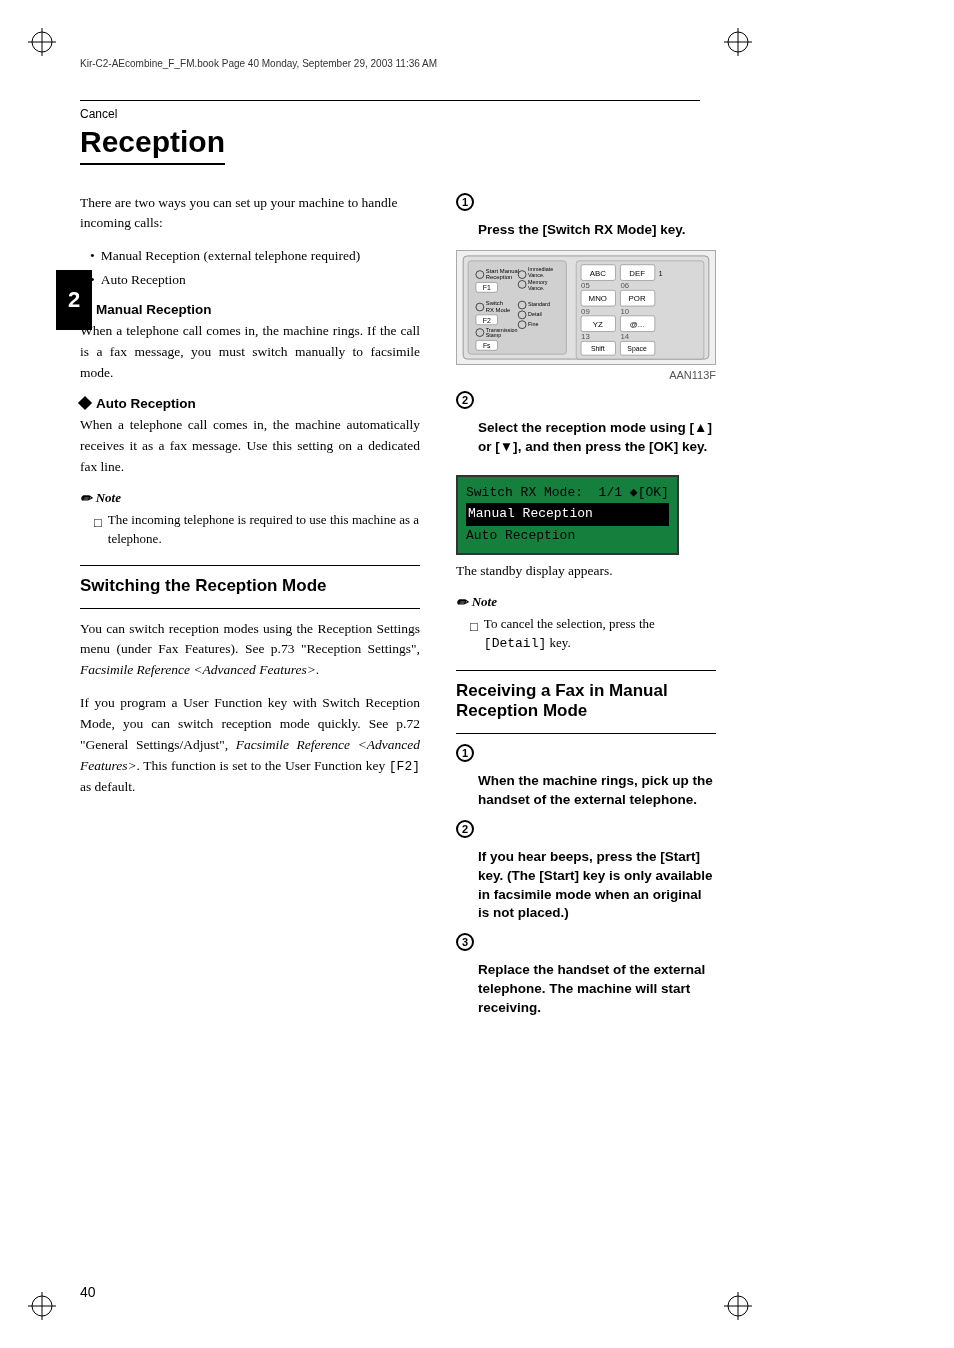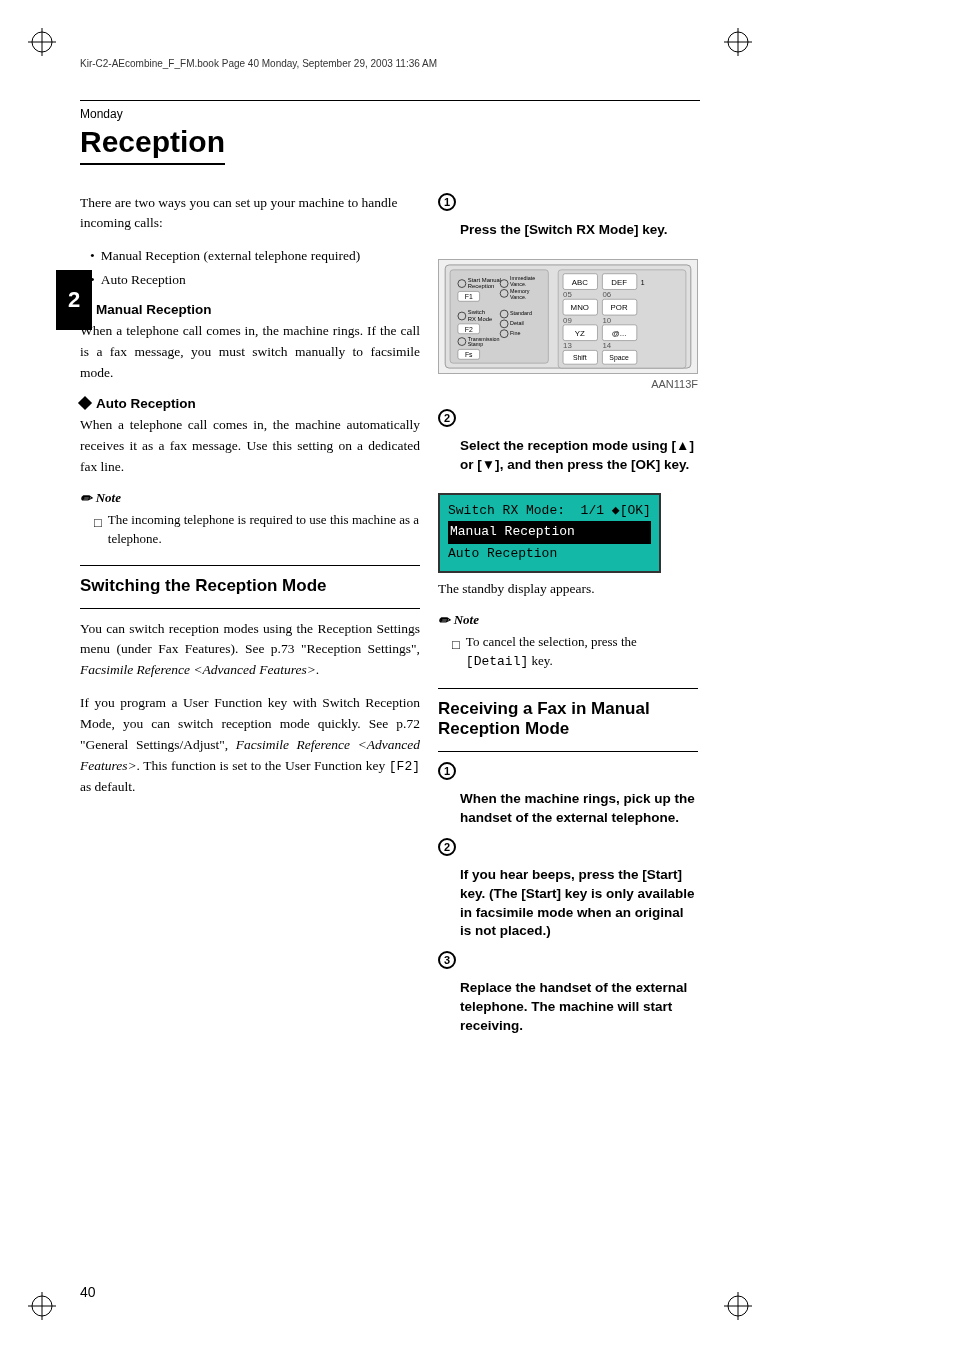--- a/index.html
+++ b/index.html
@@ -104,21 +104,21 @@
       color: #000;
       margin-bottom: 18px;
       border-bottom: 2px solid #000;
       padding-bottom: 4px;
       display: inline-block;
     }
 
     
     .two-col {
       display: flex;
-      gap: 18px;
+      gap: 36px;
       margin-top: 10px;
     }
 
     .col-left {
       width: 340px;
       flex-shrink: 0;
     }
 
     .col-right {
       flex: 1;
@@ -252,21 +252,21 @@
       flex: 1;
       margin-top: 28px;
     }
     .bracket-key {
       font-family: Arial, sans-serif;
     }
 
     
     .lcd-box {
       border: 2px solid #333;
-      background: #14b8a6;
+      background: #15803d;
       padding: 6px 8px;
       font-family: 'Courier New', Courier, monospace;
       font-size: 13px;
       margin: 8px 0 6px 0;
       display: inline-block;
       min-width: 220px;
     }
     .lcd-line {
       line-height: 1.6;
     }
@@ -294,21 +294,21 @@
     }
 
     
     .receive-section {
       margin-top: 0;
     }
     .inline-italic { font-style: italic; }
 
     
     .fax-svg-container {
-      margin: 19px 0;
+      margin: 10px 0;
     }
   </style>
 </head>
 <body>
 
 <div class="page-outer">
 
   <div class="corner-mark corner-tl">
     <svg viewBox="0 0 28 28">
         <circle cx="14" cy="14" r="10" fill="none" stroke="#000" stroke-width="1"></circle>
@@ -337,21 +337,21 @@
         <line x1="0" y1="14" x2="28" y2="14" stroke="#000" stroke-width="1"></line>
       </svg>
   </div>
 
   <div class="page-header">
     <span class="file-label">Kir-C2-AEcombine_F_FM.book  Page 40  Monday, September 29, 2003  11:36 AM</span>
   </div>
 
   <div class="header-rule"></div>
 
-  <div class="section-label">Monday</div>
+  <div class="section-label">Cancel</div>
 
   <div class="chapter-tab">
     <span>2</span>
   </div>
 
   <div class="main-content">
 
     
     <div class="page-title">Reception</div>
 

